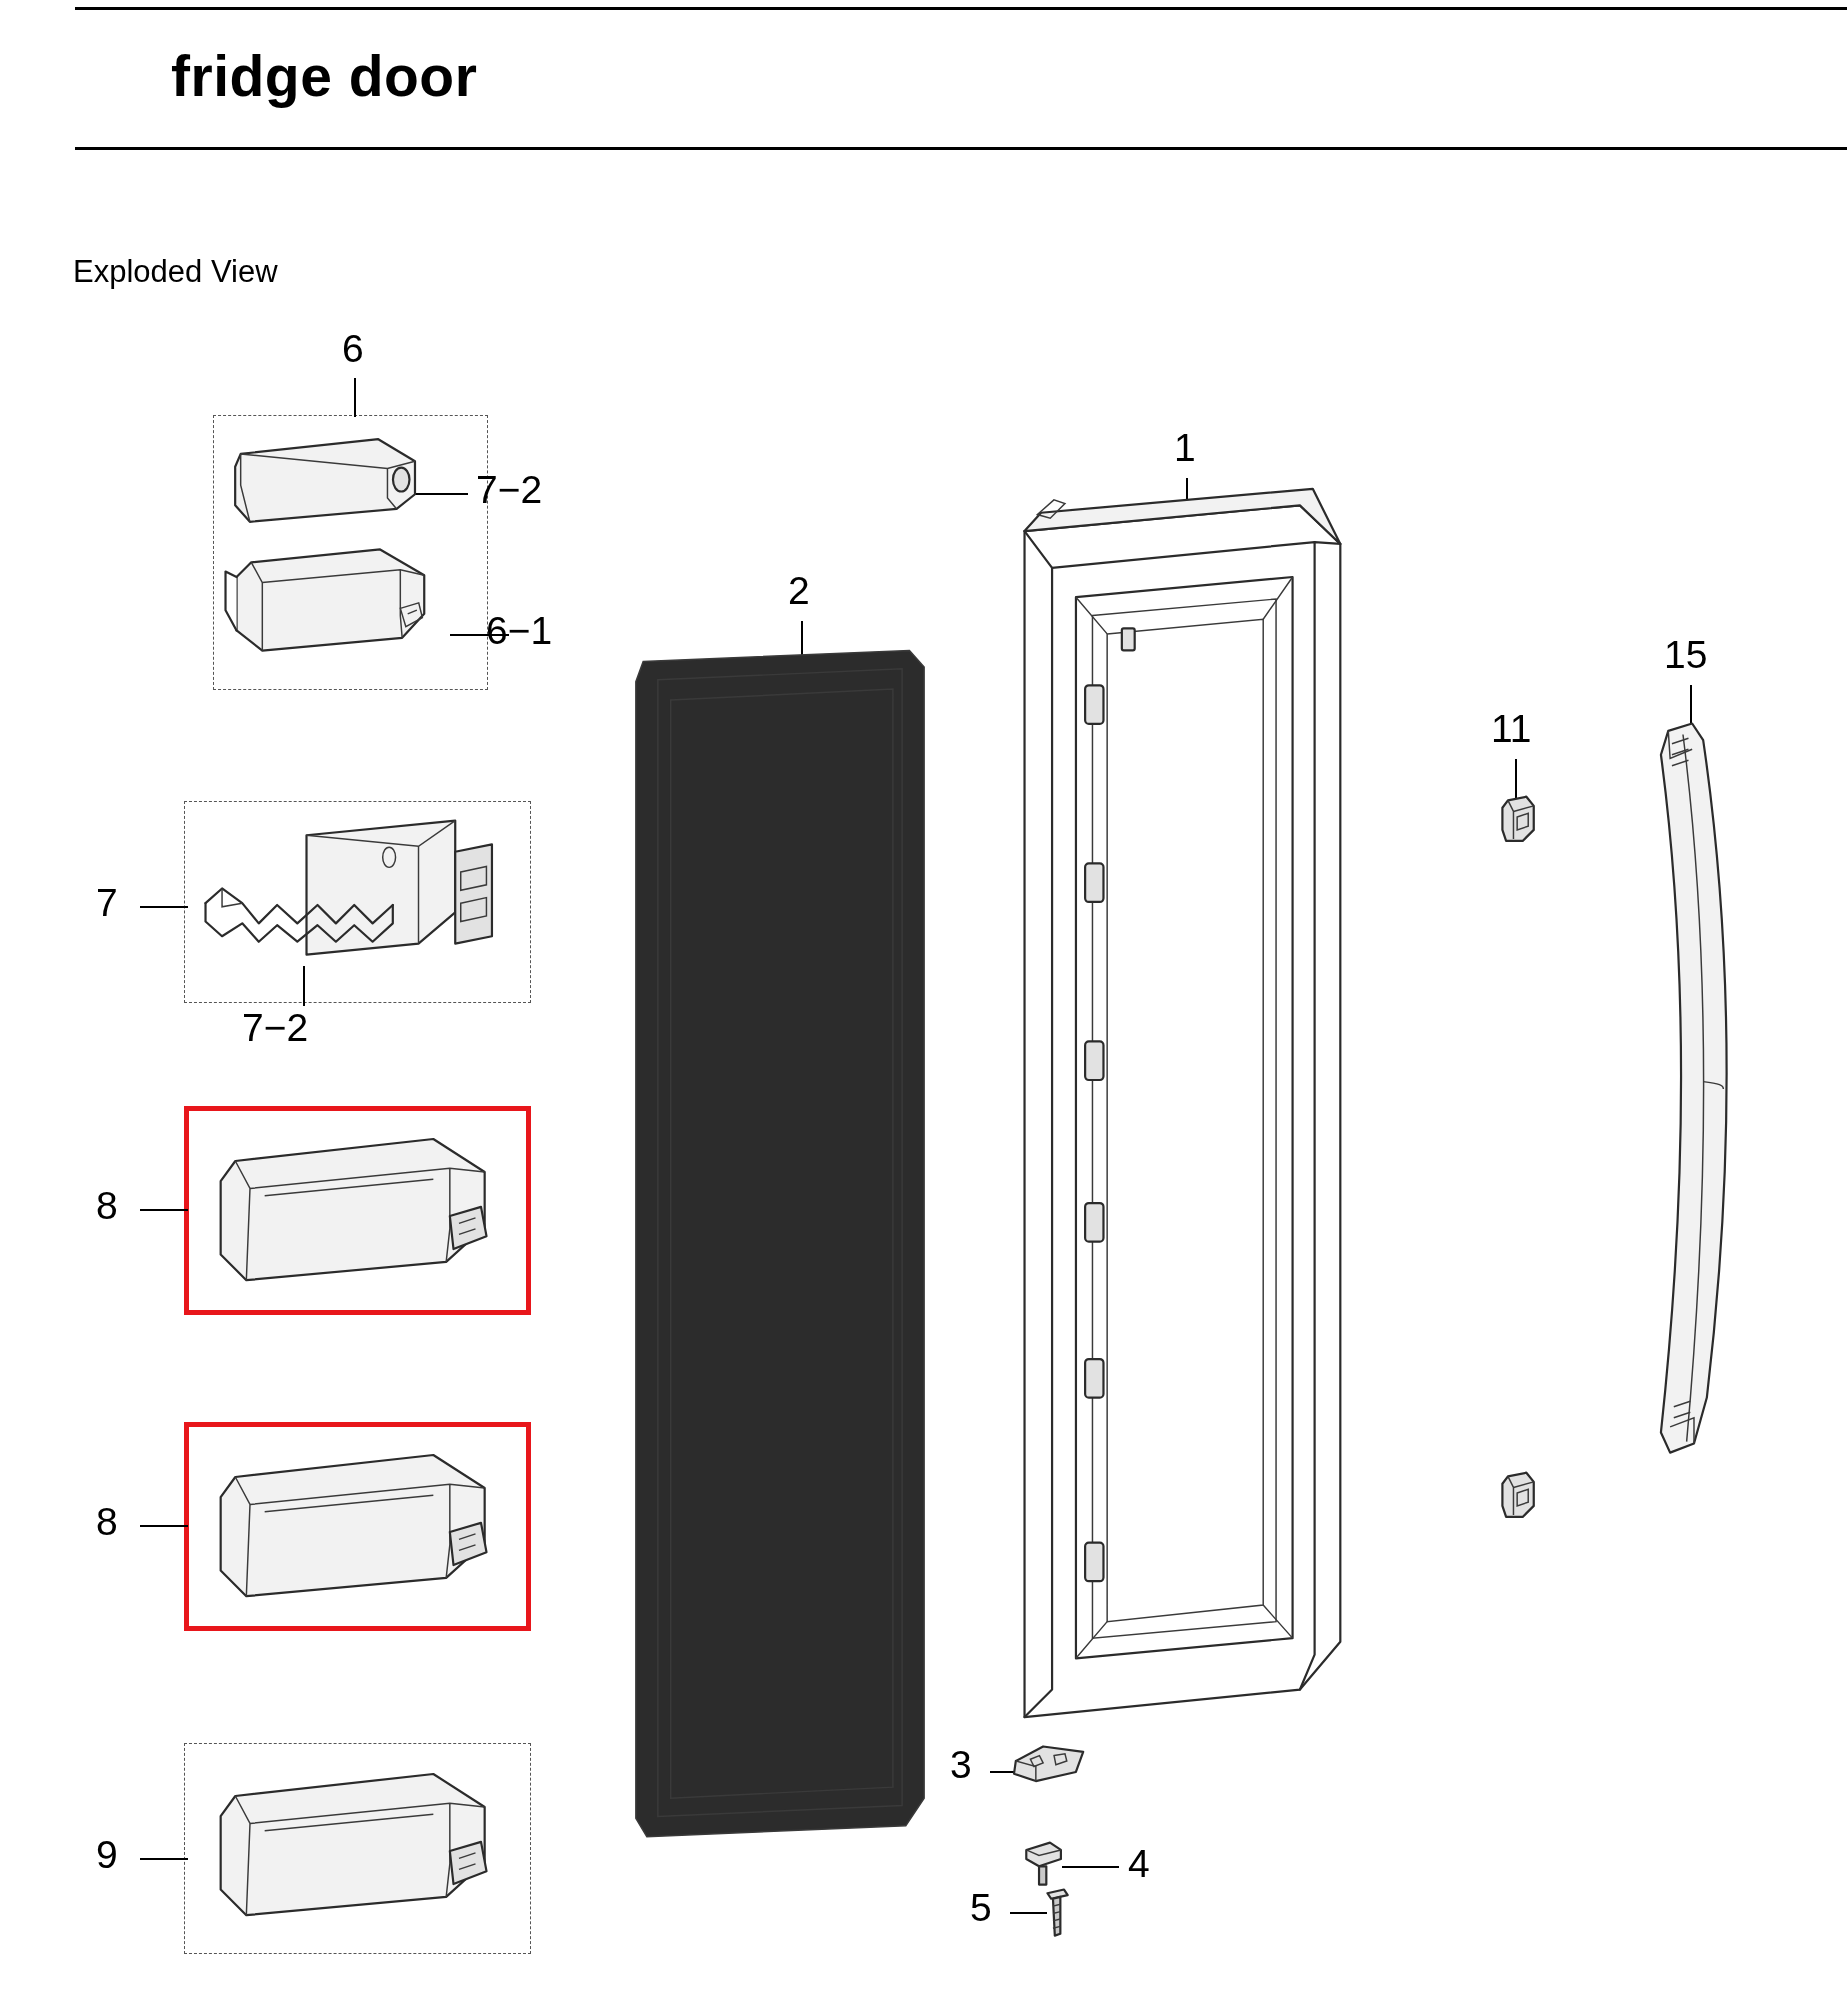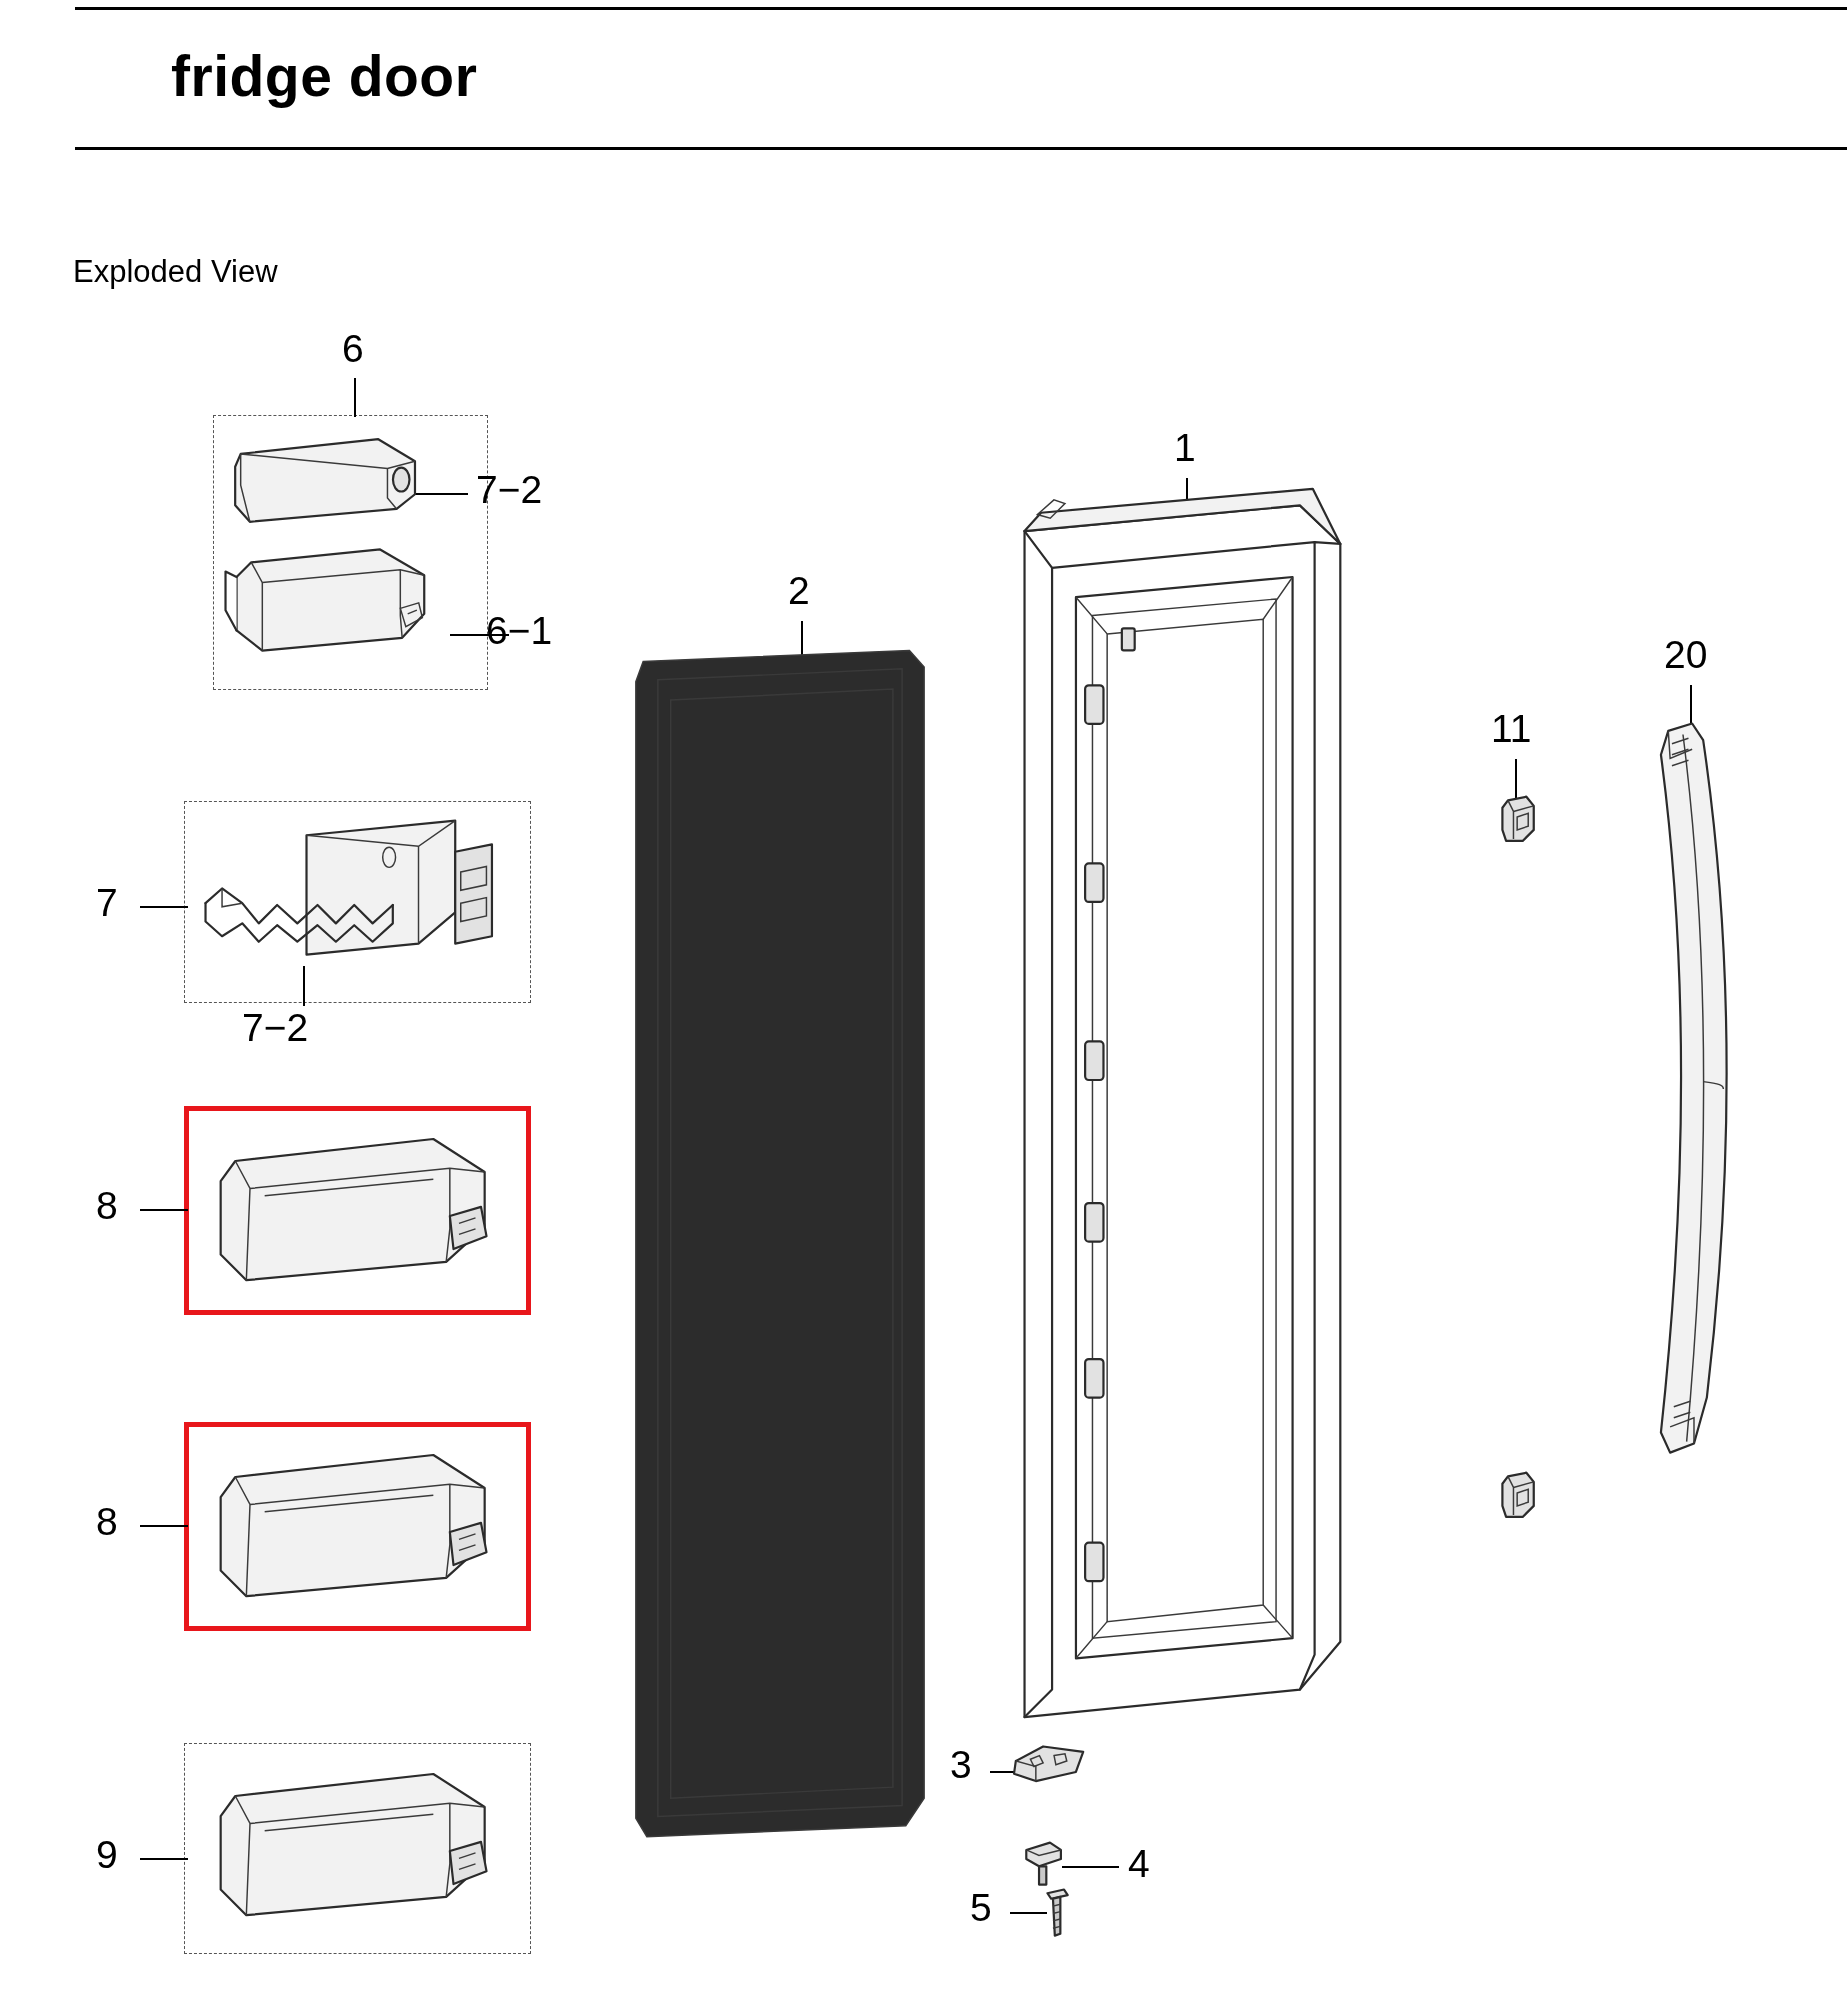--- a/index.html
+++ b/index.html
@@ -272,21 +272,21 @@
   <path class="ln-thin" d="M24 26 L36 22 L36 36 L24 40 Z"></path>
 </svg>
 
 <svg style="position:absolute; left:1495px; top:1469px;" width="48" height="59" viewBox="0 0 52 64">
   <path class="ln fill-m" d="M14 8 L34 4 L42 14 L42 40 L30 52 L12 52 L8 40 L8 16 Z"></path>
   <path class="ln-thin" d="M14 8 L20 20 L20 50"></path>
   <path class="ln-thin" d="M20 20 L42 14"></path>
   <path class="ln-thin" d="M24 26 L36 22 L36 36 L24 40 Z"></path>
 </svg>
 
-<div class="callout" style="left:1664px; top:635px;">20</div>
+<div class="callout" style="left:1664px; top:635px;">15</div>
 <div class="leader v" style="left:1690px; top:685px; height:39px;"></div>
 
 <svg style="position:absolute; left:1635px; top:718px;" width="129" height="753" viewBox="0 0 140 820">
   <path class="ln fill-l" d="M36 14 L62 6 L74 24
            C104 230 110 470 78 740
            L64 790 L38 800 L28 778
            C58 500 56 252 28 40 Z"></path>
   <path class="ln-thin" d="M52 18 C80 240 82 500 56 788"></path>
   <path class="ln-thin" d="M36 14 L38 44 L62 34"></path>
   <path class="ln-thin" d="M38 772 L64 762 L64 790"></path>

